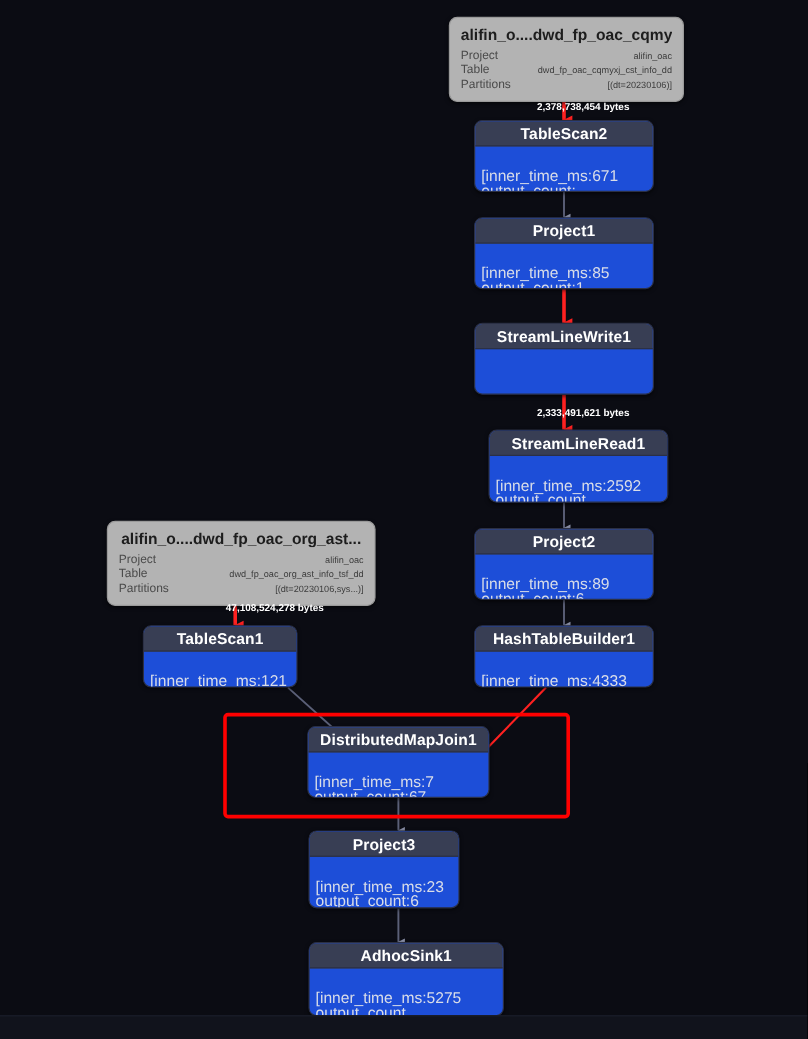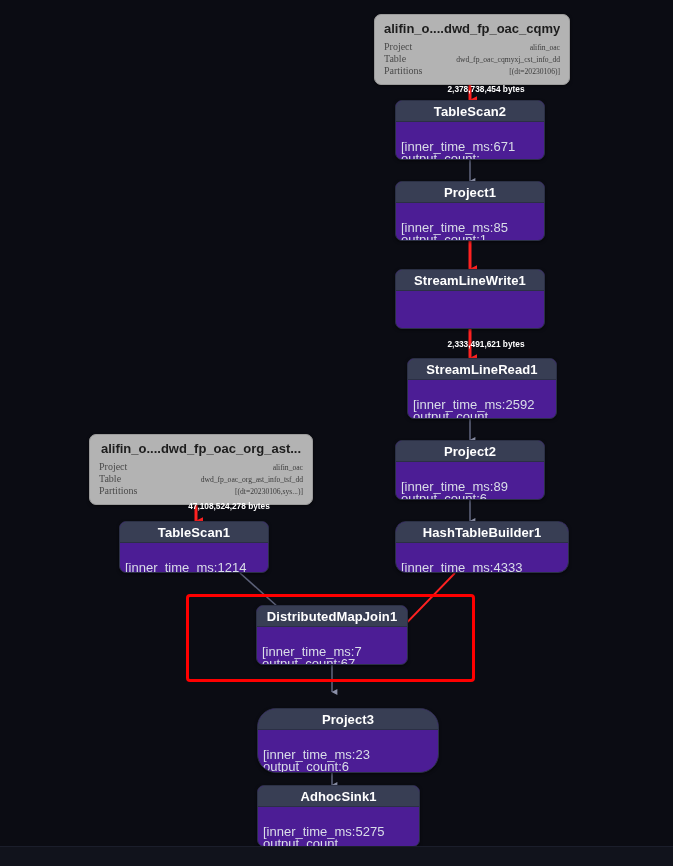--- a/index.html
+++ b/index.html
@@ -30,21 +30,21 @@
     left: 0; top: 846px;
     width: 673px; height: 20px;
     background: #11131c;
     border-top: 1px solid #1b1e2b;
   }
 
   
   .node {
     position: absolute;
     border-radius: 7px;
-    background: #4c1d95;
+    background: #1d4ed8;
     border: 1px solid #2b3045;
     box-shadow: 0 1px 3px rgba(0,0,0,.55);
     overflow: hidden;
   }
   .node .hdr {
     height: 21px;
     line-height: 21px;
     text-align: center;
     font-size: 13px;
     font-weight: bold;
@@ -79,24 +79,23 @@
     font-size: 13px;
     font-weight: bold;
     color: #1d1d1d;
     margin-bottom: 5px;
     white-space: nowrap;
     overflow: hidden;
   }
   .tnode .trow {
     display: flex;
     justify-content: space-between;
-    align-items: flex-end;
+    align-items: center;
     gap: 8px;
     margin-top: 1px;
-    font-family: Liberation Serif, serif;
   }
   .tnode .tkey {
     font-size: 10px;
     color: #4a4a4a;
     white-space: nowrap;
   }
   .tnode .tval {
     font-size: 7.6px;
     color: #3c3c3c;
     text-align: right;
@@ -226,41 +225,41 @@
 nst_id</div>
   </div>
 
   <div class="node" style="left:395px; top:440px; width:150px; height:60px;">
     <div class="hdr">Project2</div>
     <div class="body">[inner_time_ms:89 output_count:6
 891870] SEL: cst_id, cst_info, _
 DICT_DECODE(inst_id,['BHXT','...</div>
   </div>
 
-  <div class="node" style="left:119px; top:521px; width:150px; height:52px;">
+  <div class="node" style="left:119px; top:521px; width:129px; height:52px;">
     <div class="hdr">TableScan1</div>
     <div class="body">[inner_time_ms:1214 output_count
 :670200] Data Source: alifin_oac
 .dwd_fp_oac_org_ast_info_tsf_...</div>
   </div>
 
-  <div class="node" style="left:395px; top:521px; width:174px; height:52px;border-radius:11px;">
+  <div class="node" style="left:395px; top:521px; width:150px; height:52px;">
     <div class="hdr">HashTableBuilder1</div>
     <div class="body">[inner_time_ms:4333 output_count
 :0] DIST_MAPJOIN_BUILDER: (20,1)</div>
   </div>
 
   <div class="node" style="left:256px; top:605px; width:152px; height:60px;">
     <div class="hdr">DistributedMapJoin1</div>
     <div class="body">[inner_time_ms:7 output_count:67
 0200] HASHJOIN:           Table
 Scan1 LEFTJOIN HashTableBuild...</div>
   </div>
 
-  <div class="node" style="left:257px; top:708px; width:182px; height:65px;border-radius:19px;">
+  <div class="node" style="left:257px; top:692px; width:126px; height:65px;">
     <div class="hdr">Project3</div>
     <div class="body">[inner_time_ms:23 output_count:6
 70200] SEL: ast_no, gmt_create,
 gmt_modified, cst_id, cc_no, ...</div>
   </div>
 
   <div class="node" style="left:257px; top:785px; width:163px; height:62px;">
     <div class="hdr">AdhocSink1</div>
     <div class="body">[inner_time_ms:5275 output_count
 :670200] FS: output: Screen

